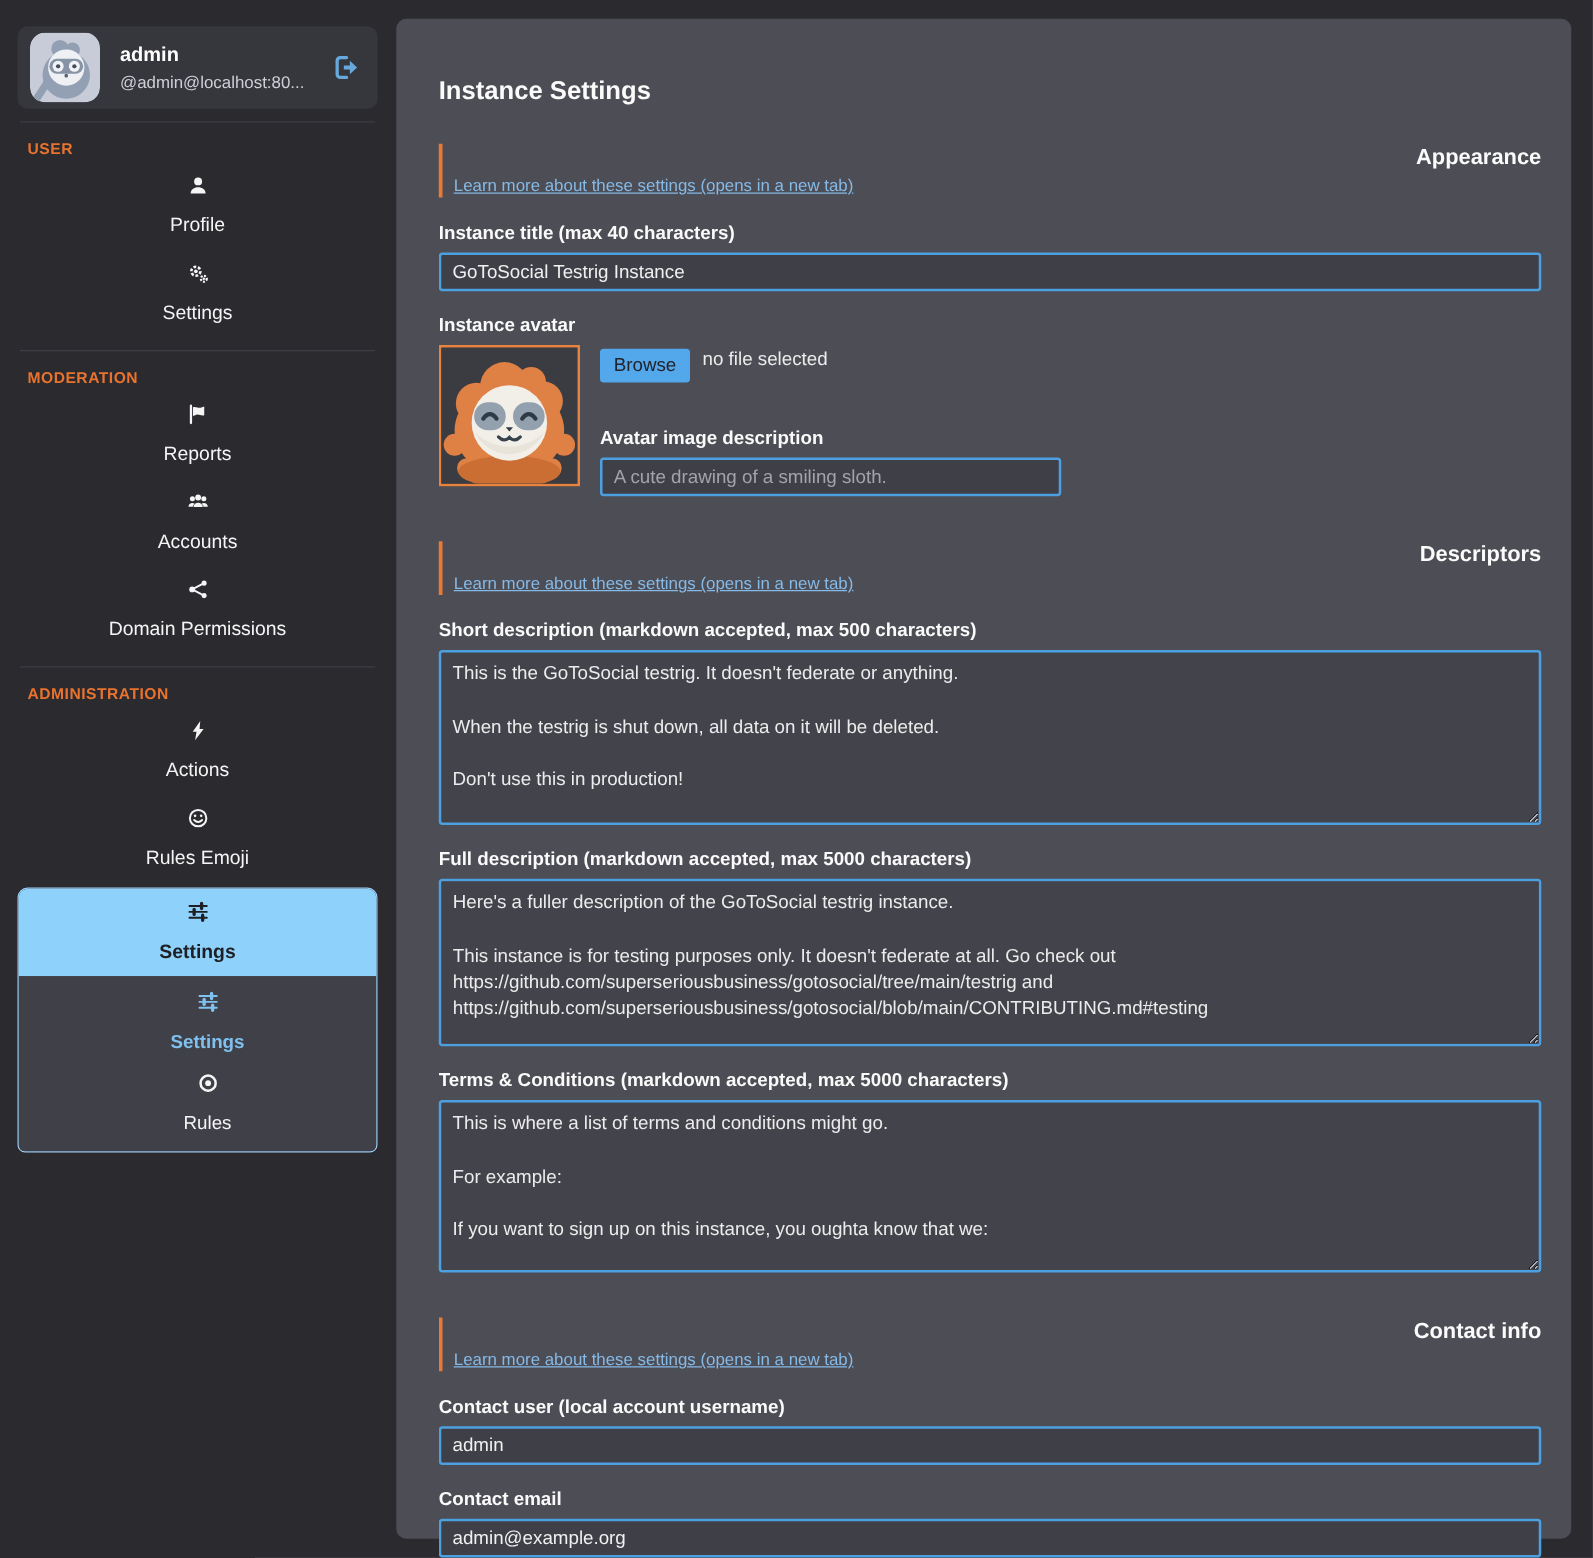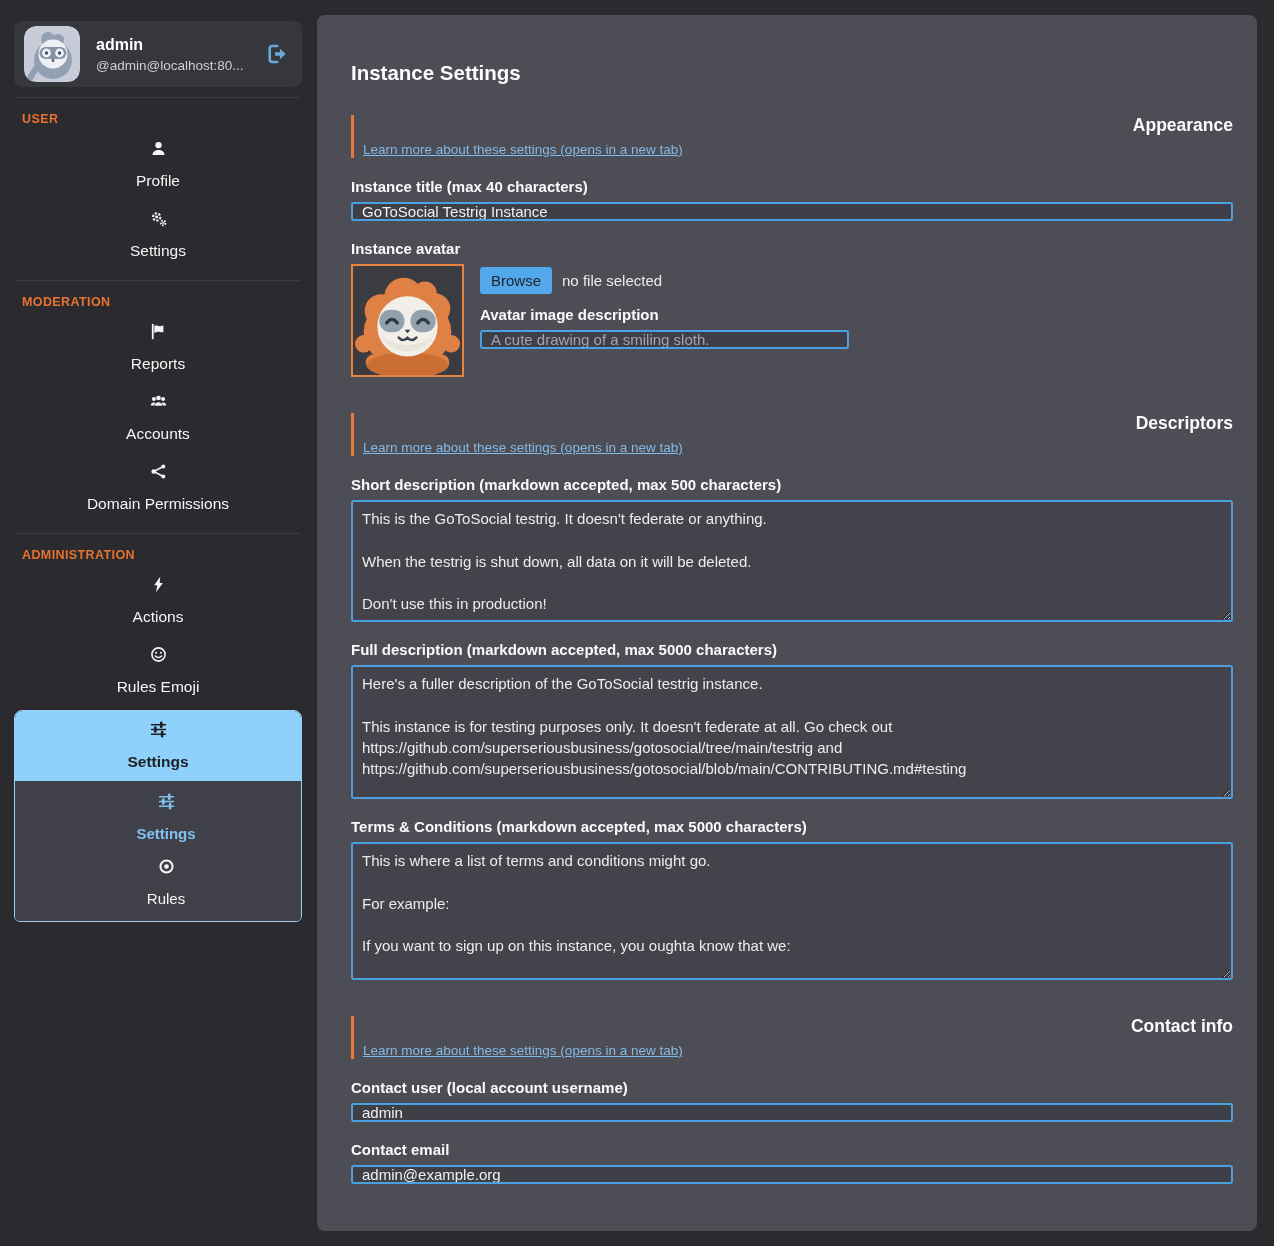--- a/index.html
+++ b/index.html
@@ -58,21 +58,21 @@
   }
   h1.page-title { font-size: 20.5px; font-weight: bold; color: #fbfbfb; margin-bottom: 30px; }
 
   .section-head { border-left: 3px solid #e87a38; padding-left: 9px; margin-bottom: 20px; }
   .section-head h2 { font-size: 17.5px; font-weight: bold; color: #fbfbfb; margin-bottom: 4px; text-align: right; }
   .section-head a { color: #85b9e6; font-size: 13.5px; text-decoration: underline; cursor: pointer; }
 
   .field-label { display: block; font-weight: bold; font-size: 15px; color: #fafafa; margin: 19px 0 7px; }
 
   .text-input {
-    width: 100%; height: 19px; background: #3f3f48;
+    width: 100%; height: 31px; background: #3f3f48;
     border: 2px solid #4da0e0; border-radius: 3px;
     color: #f0f0f0; font-size: 15px; font-family: "Liberation Sans", sans-serif;
     padding: 0 9px; outline: none;
   }
   .text-input::placeholder { color: #a3a3ad; opacity: 1; }
 
   textarea.text-area {
     width: 100%; background: #43434b;
     border: 2px solid #4da0e0; border-radius: 3px;
     color: #ececec; font-size: 15px; line-height: 1.42;
@@ -80,28 +80,28 @@
     padding: 6px 9px; outline: none; resize: both; display: block;
   }
 
   .avatar-row { display: flex; gap: 16px; margin-top: 4px; margin-bottom: 26px; }
   .avatar-box {
     width: 113px; height: 113px; border: 2px solid #e8833f; flex: none;
     background: #3b3b42; overflow: hidden;
   }
   .avatar-box svg { display: block; }
   .avatar-col { padding-top: 3px; }
-  .file-row { display: flex; align-items: center; gap: 10px; }
+  .file-row { display: flex; gap: 10px; }
   .browse-btn {
     background: #53a8ec; color: #23232a; border: none; border-radius: 3px;
     font-size: 15px; font-family: "Liberation Sans", sans-serif;
     padding: 5px 11px; cursor: pointer;
   }
   .file-status { font-size: 15px; color: #ececec; }
-  .avatar-col .field-label { margin-top: 12px; }
+  .avatar-col .field-label { margin-top: 36px; }
   .avatar-desc-input { width: 369px; }
 
   .section-gap { margin-top: 36px; }
 </style>
 </head>
 <body>
 
 <div class="sidebar">
 
   <div class="user-card">
@@ -309,21 +309,21 @@
     </div>
   </div>
 
   
   <div class="section-head section-gap">
     <h2>Descriptors</h2>
     <a>Learn more about these settings (opens in a new tab)</a>
   </div>
 
   <label class="field-label">Short description (markdown accepted, max 500 characters)</label>
-  <textarea class="text-area" style="height: 122px;">This is the GoToSocial testrig. It doesn't federate or anything.
+  <textarea class="text-area" style="height: 140px;">This is the GoToSocial testrig. It doesn't federate or anything.
 
 When the testrig is shut down, all data on it will be deleted.
 
 Don't use this in production!</textarea>
 
   <label class="field-label">Full description (markdown accepted, max 5000 characters)</label>
   <textarea class="text-area" style="height: 134px;">Here's a fuller description of the GoToSocial testrig instance.
 
 This instance is for testing purposes only. It doesn't federate at all. Go check out https://github.com/superseriousbusiness/gotosocial/tree/main/testrig and https://github.com/superseriousbusiness/gotosocial/blob/main/CONTRIBUTING.md#testing
 

